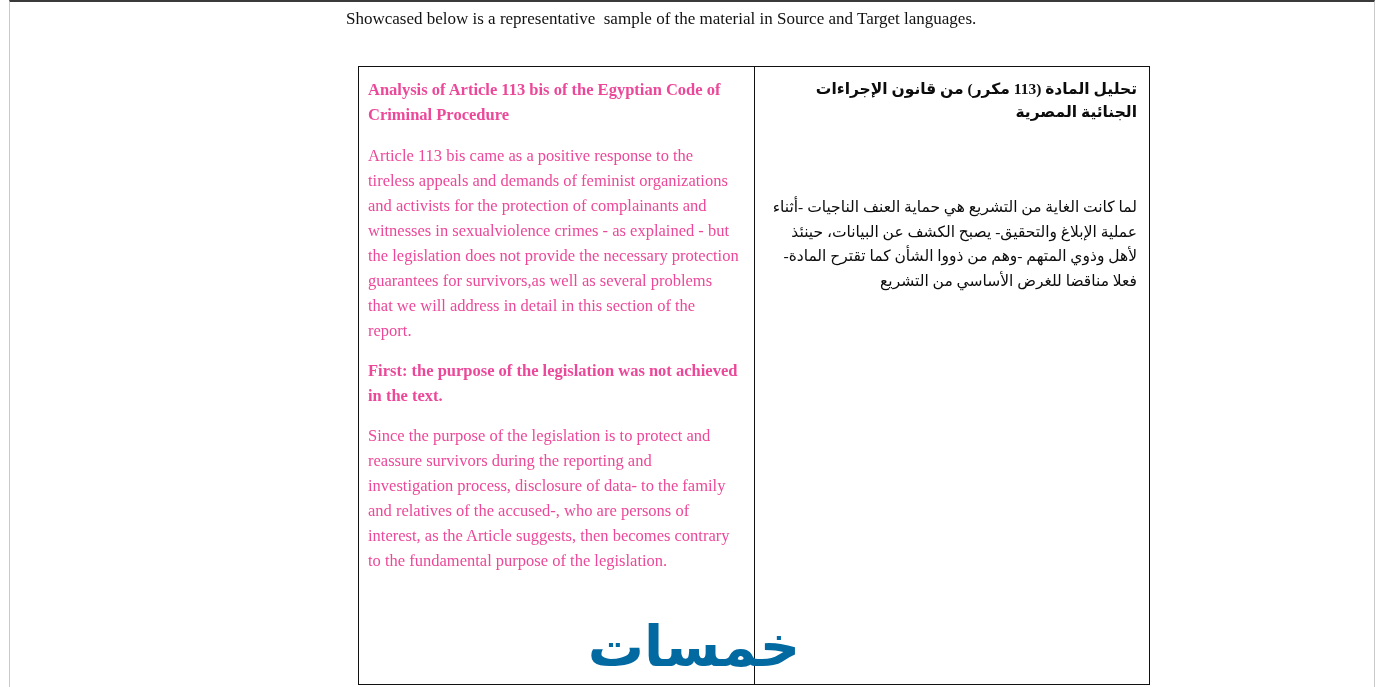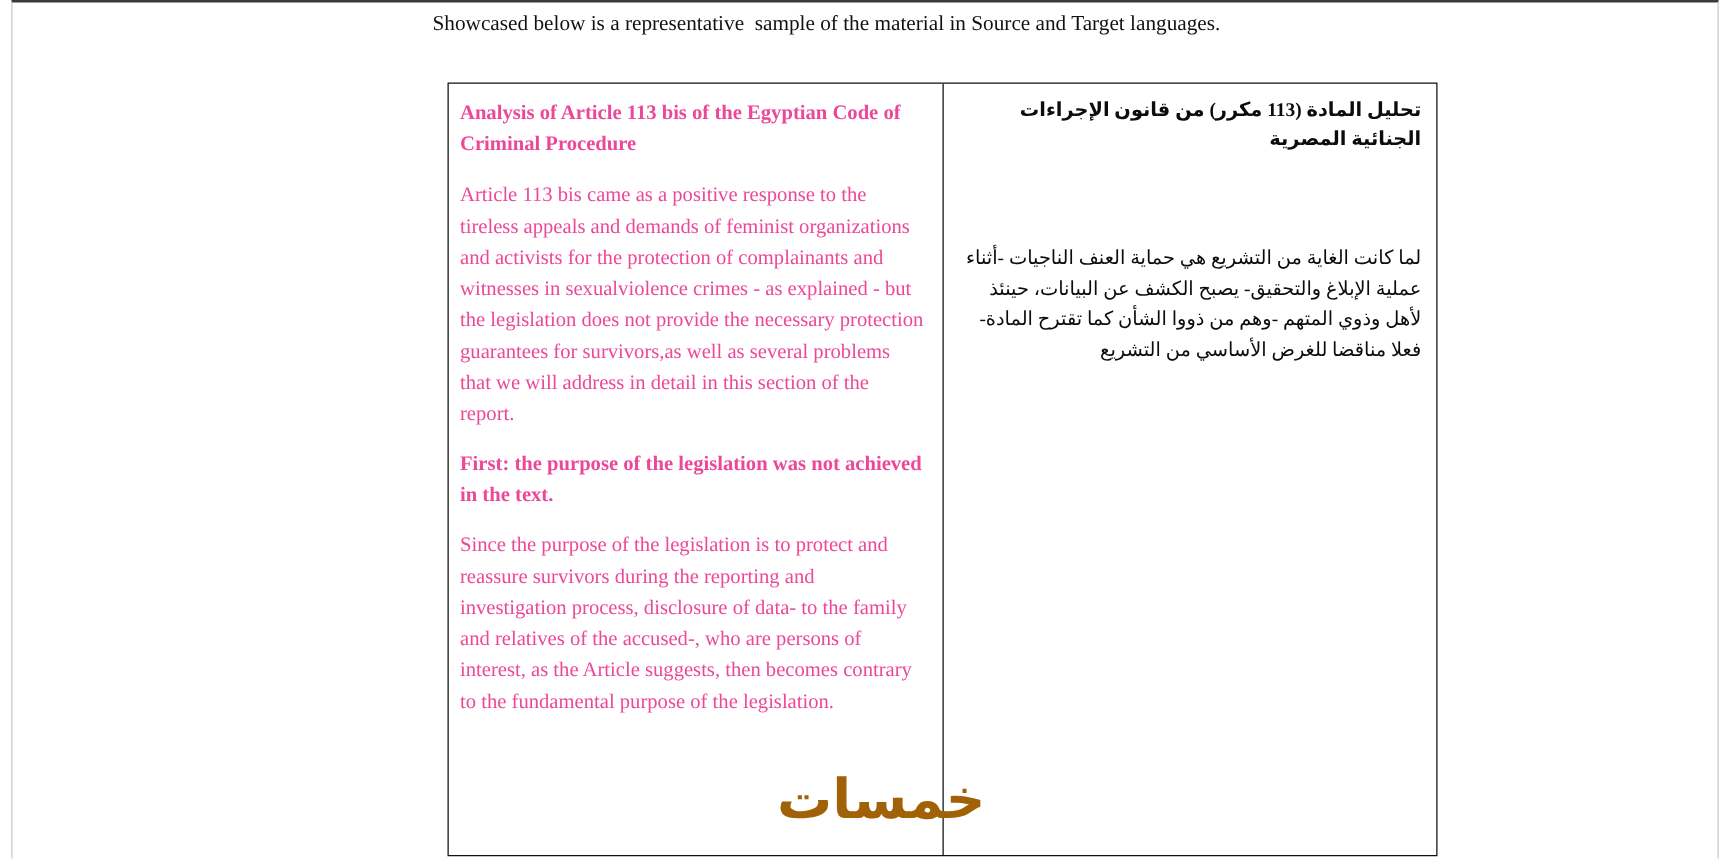--- a/index.html
+++ b/index.html
@@ -72,23 +72,23 @@
   .en-head2 { font-weight: bold; margin-bottom: 15px; }
   .ar-title { font-weight: bold; margin-bottom: 22px; line-height: 23px; }
   .ar-para { margin-bottom: 0; }
   .ar-gap { height: 50px; }
   .ar-head2 { font-weight: bold; margin-bottom: 24px; }
   .watermark {
     position: absolute;
     left: 600px;
     top: 612px;
     width: 190px;
-    font-size: 44px;
+    font-size: 56px;
     font-weight: bold;
-    color: #a16207;
+    color: #0369a1;
     text-align: center;
     direction: rtl;
     font-family: "DejaVu Sans", sans-serif;
     letter-spacing: 2px;
     pointer-events: none;
     user-select: none;
   }
 </style>
 </head>
 <body>

